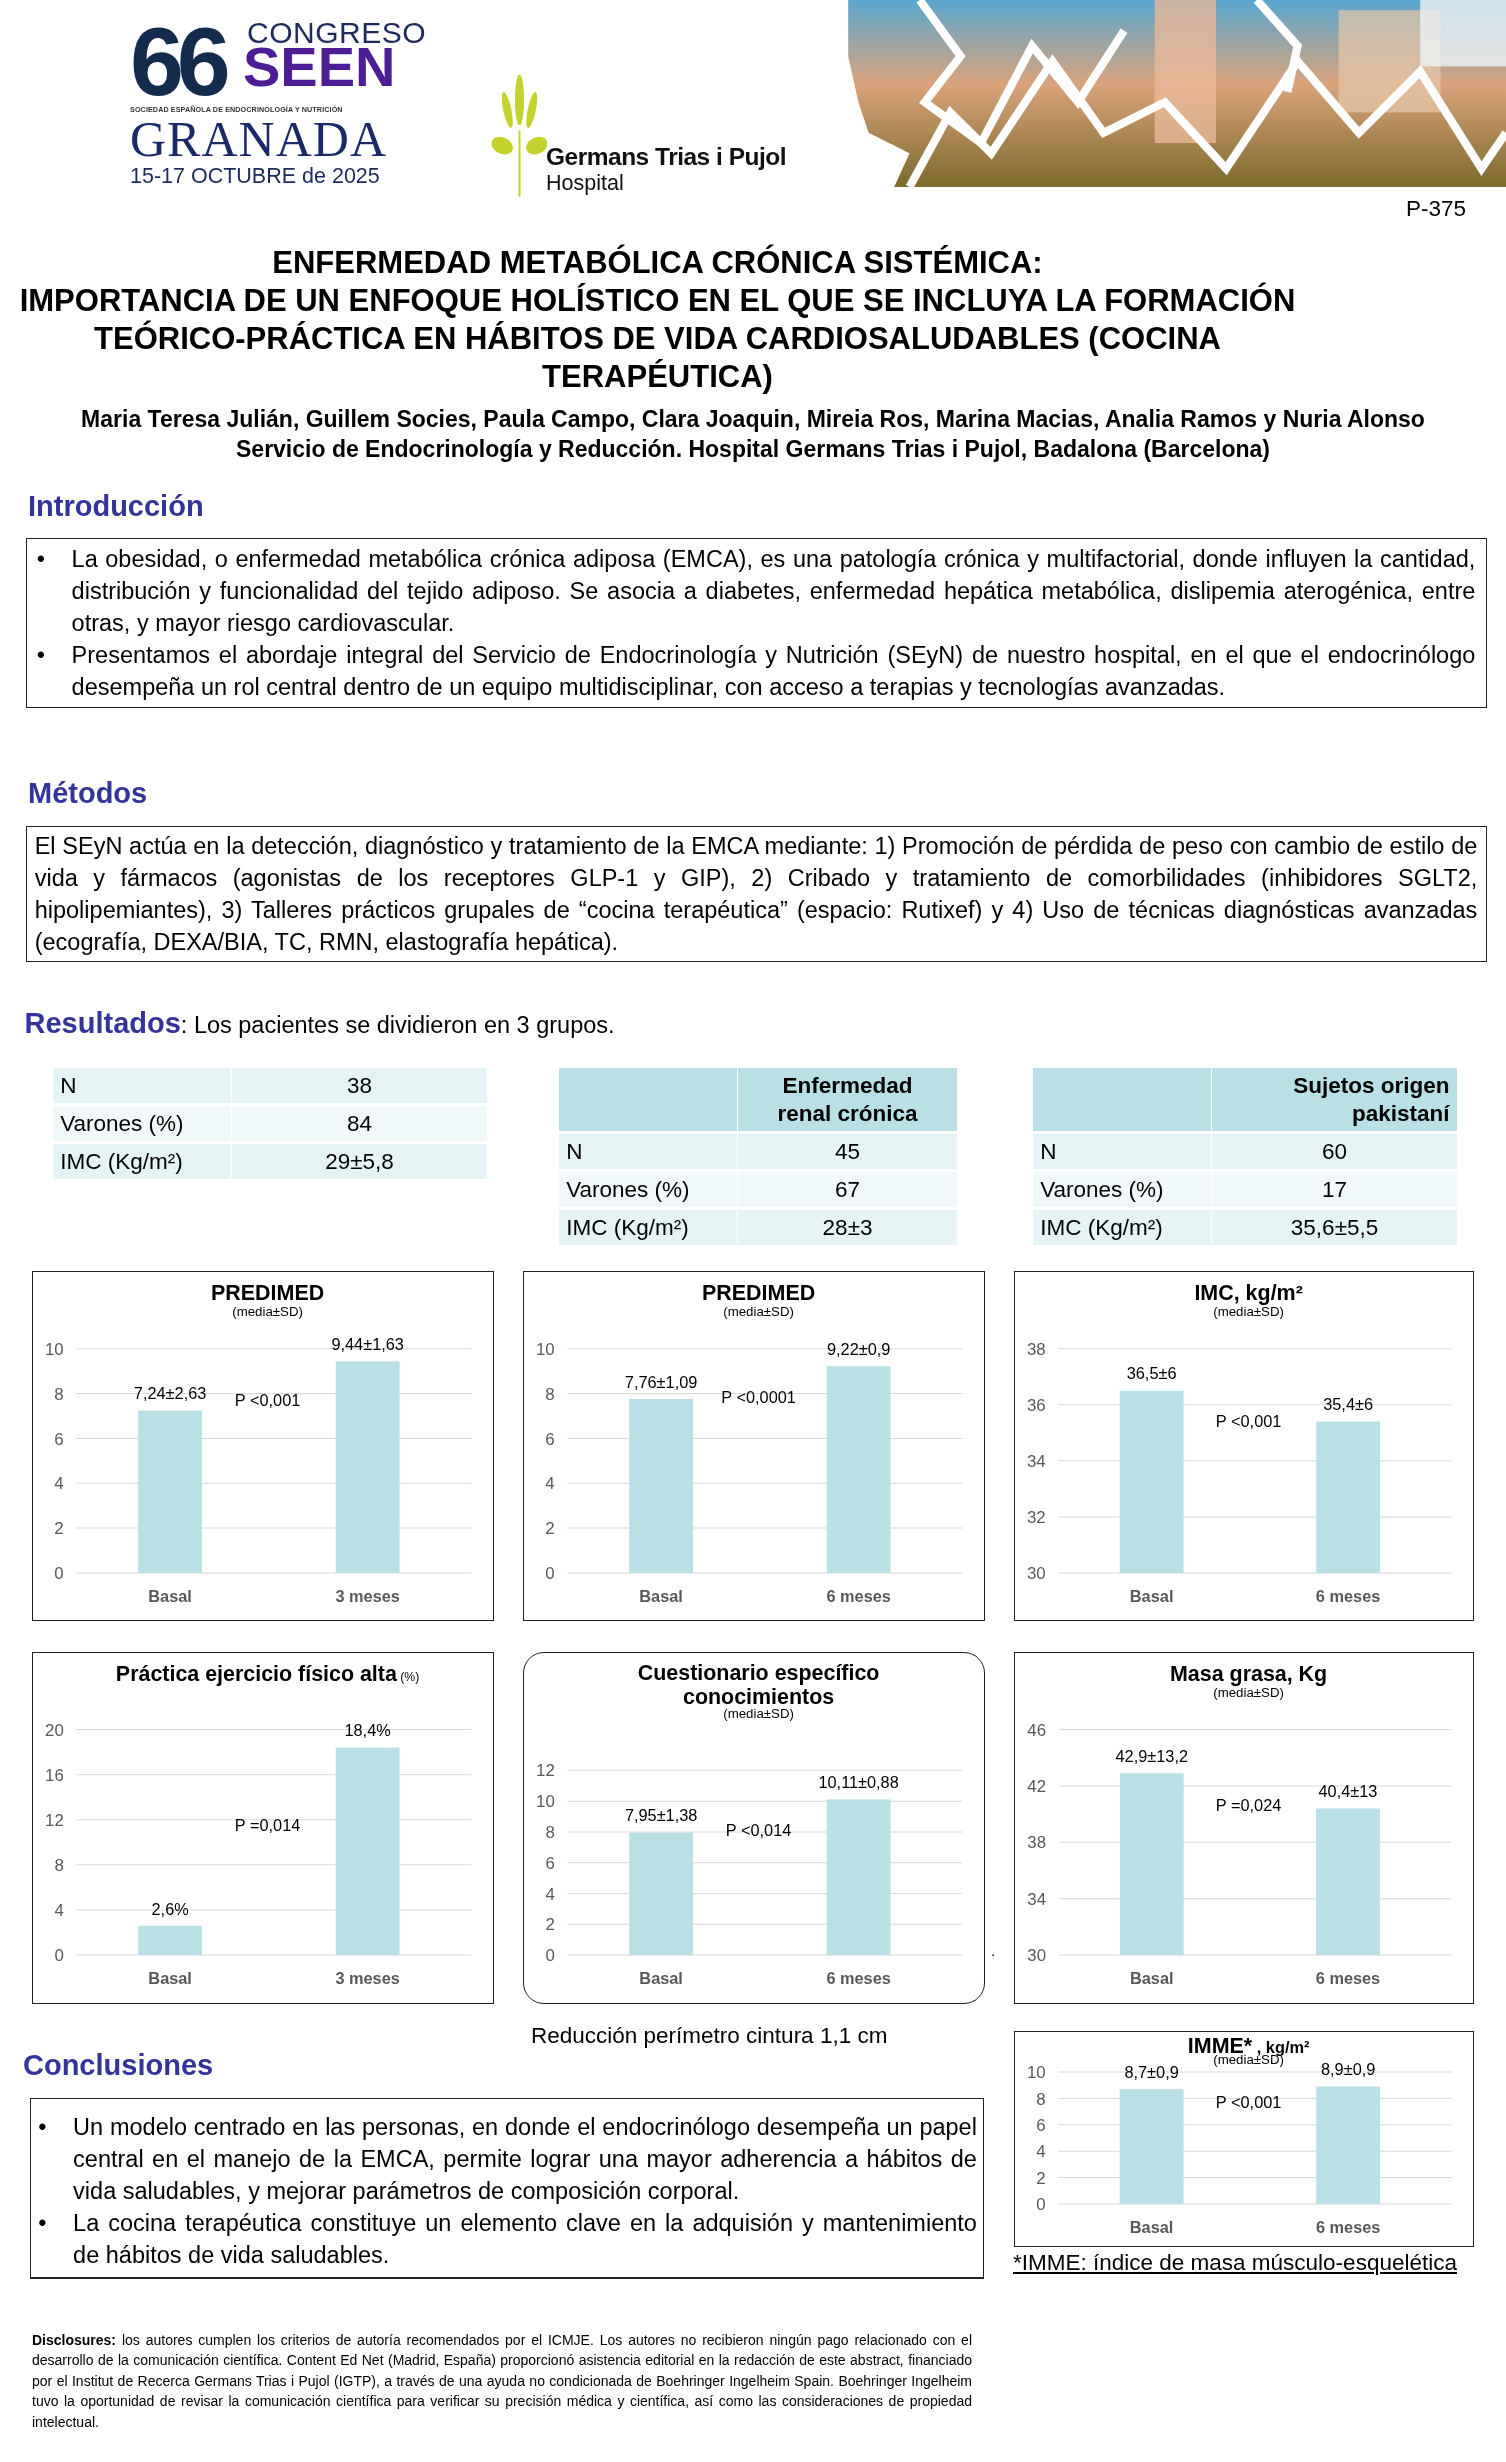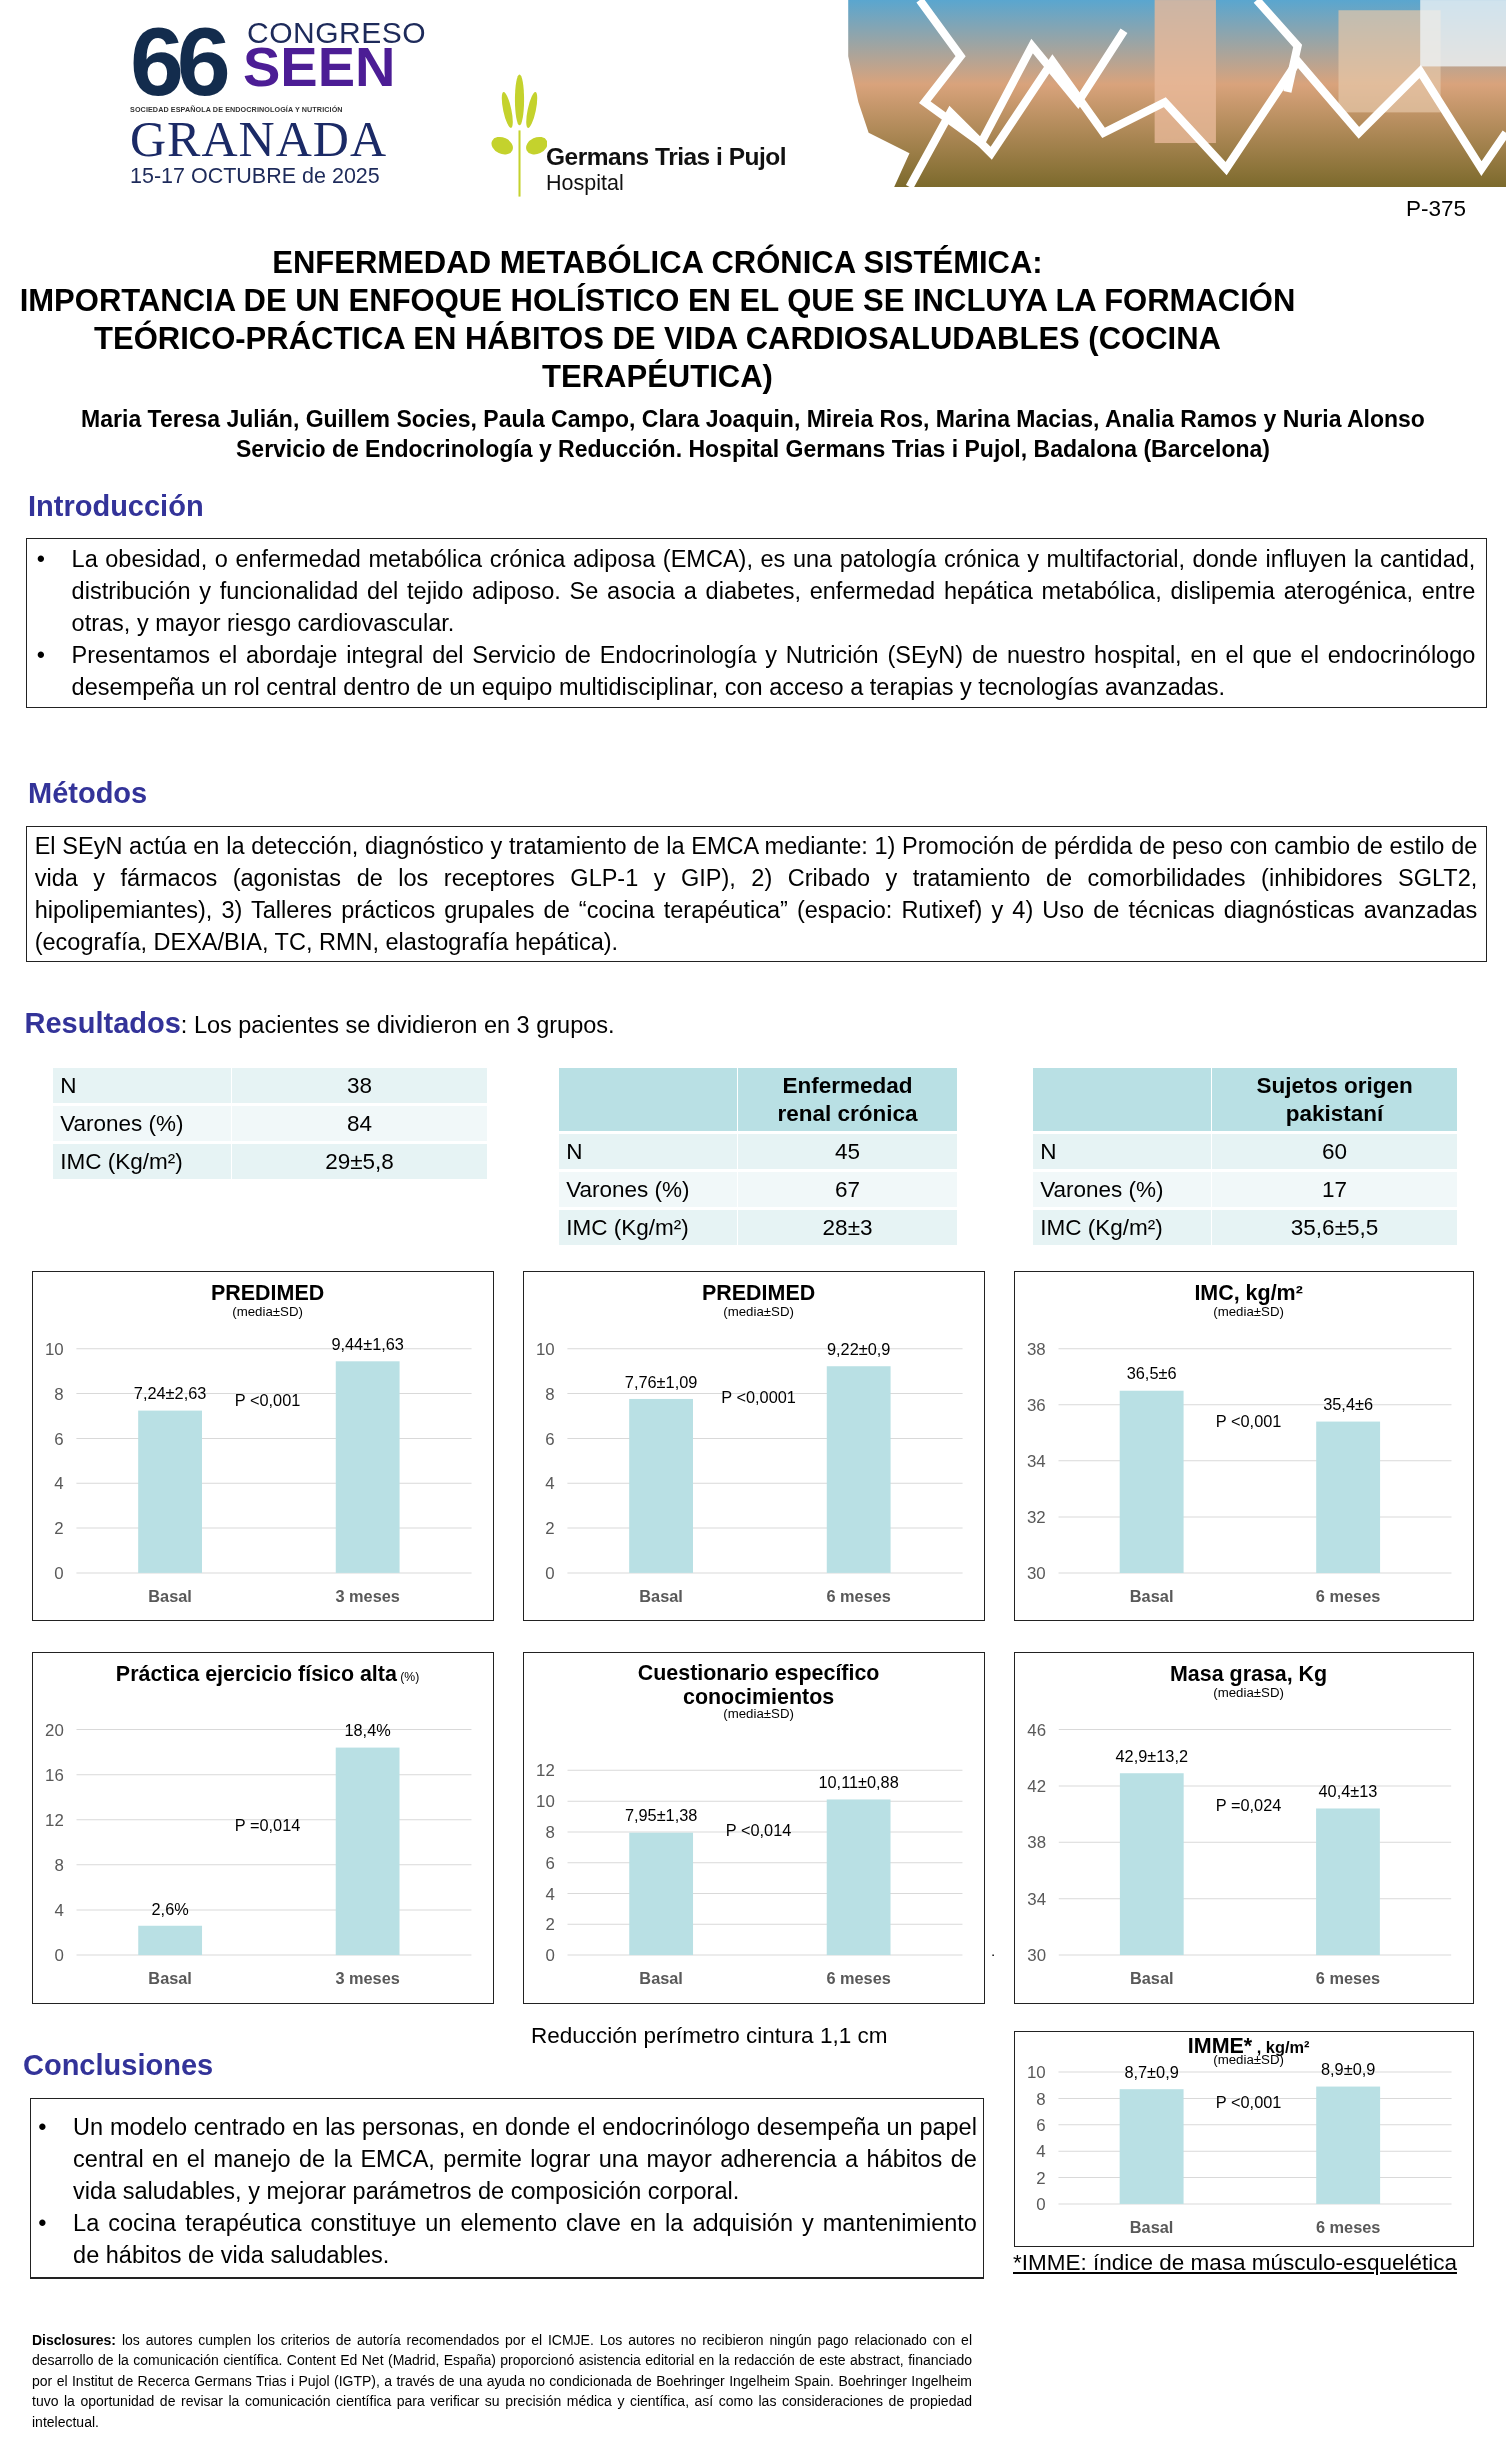--- a/index.html
+++ b/index.html
@@ -168,21 +168,21 @@
         <td class="c1">IMC (Kg/m²)</td>
         <td class="c2" style="width:204px;">28±3</td>
       </tr>
 </tbody>
   </table>
 
 <table class="group-table" style="left:1033px; top:1065px;">
   <tbody>
       <tr>
         <th class="c1"></th>
-      <th class="c2" style="width:230px;"><span>Sujetos origen</span><br><span>pakistaní</span></th>
+      <th class="c2" style="width:230px;text-align:right;"><span>Sujetos origen</span><br><span>pakistaní</span></th>
       </tr>
   <tr class="odd">
         <td class="c1">N</td>
         <td class="c2" style="width:230px;">60</td>
       </tr>
   <tr class="even">
         <td class="c1">Varones (%)</td>
         <td class="c2" style="width:230px;">17</td>
       </tr>
   <tr class="odd">
@@ -282,21 +282,21 @@
       <text x="60" y="162" text-anchor="end" font-size="33" fill="#595959" font-family="Liberation Sans, sans-serif">20</text>
       <rect x="206" y="534.54" width="125" height="57.460000000000036" fill="#b9e0e4"></rect>
       <text x="268.5" y="512.54" text-anchor="middle" font-size="32" font-family="Liberation Sans, sans-serif">2,6%</text>
       <text x="268.5" y="649" text-anchor="middle" font-size="32" font-weight="700" fill="#595959" font-family="Liberation Sans, sans-serif">Basal</text>
       <rect x="593" y="185.36" width="125" height="406.64" fill="#b9e0e4"></rect>
       <text x="655.5" y="163.36" text-anchor="middle" font-size="32" font-family="Liberation Sans, sans-serif">18,4%</text>
       <text x="655.5" y="649" text-anchor="middle" font-size="32" font-weight="700" fill="#595959" font-family="Liberation Sans, sans-serif">3 meses</text>
       <text x="459.5" y="348.9" text-anchor="middle" font-size="32" font-family="Liberation Sans, sans-serif">P =0,014</text>
     </svg>
   </div>
-<div class="chart" style="left:523px; top:1652px; width:462px; height:352px;">
+<div class="chart" style="left:523px; top:1652px; width:462px; height:352px;border-radius:21px;">
     <svg width="459" height="348" viewBox="0 0 899 682">
       <text x="459.5" y="52" text-anchor="middle" font-size="42" font-weight="700" font-family="Liberation Sans, sans-serif">Cuestionario específico</text>
       <text x="459.5" y="100" text-anchor="middle" font-size="42" font-weight="700" font-family="Liberation Sans, sans-serif">conocimientos</text>
       <text x="459.5" y="128" text-anchor="middle" font-size="26" font-family="Liberation Sans, sans-serif">(media±SD)</text>
       <line x1="85" x2="859" y1="592" y2="592" stroke="#d9d9d9" stroke-width="2"></line>
       <text x="60" y="604" text-anchor="end" font-size="33" fill="#595959" font-family="Liberation Sans, sans-serif">0</text>
       <line x1="85" x2="859" y1="531.6666666666666" y2="531.6666666666666" stroke="#d9d9d9" stroke-width="2"></line>
       <text x="60" y="543.6666666666666" text-anchor="end" font-size="33" fill="#595959" font-family="Liberation Sans, sans-serif">2</text>
       <line x1="85" x2="859" y1="471.33333333333337" y2="471.33333333333337" stroke="#d9d9d9" stroke-width="2"></line>
       <text x="60" y="483.33333333333337" text-anchor="end" font-size="33" fill="#595959" font-family="Liberation Sans, sans-serif">4</text>

